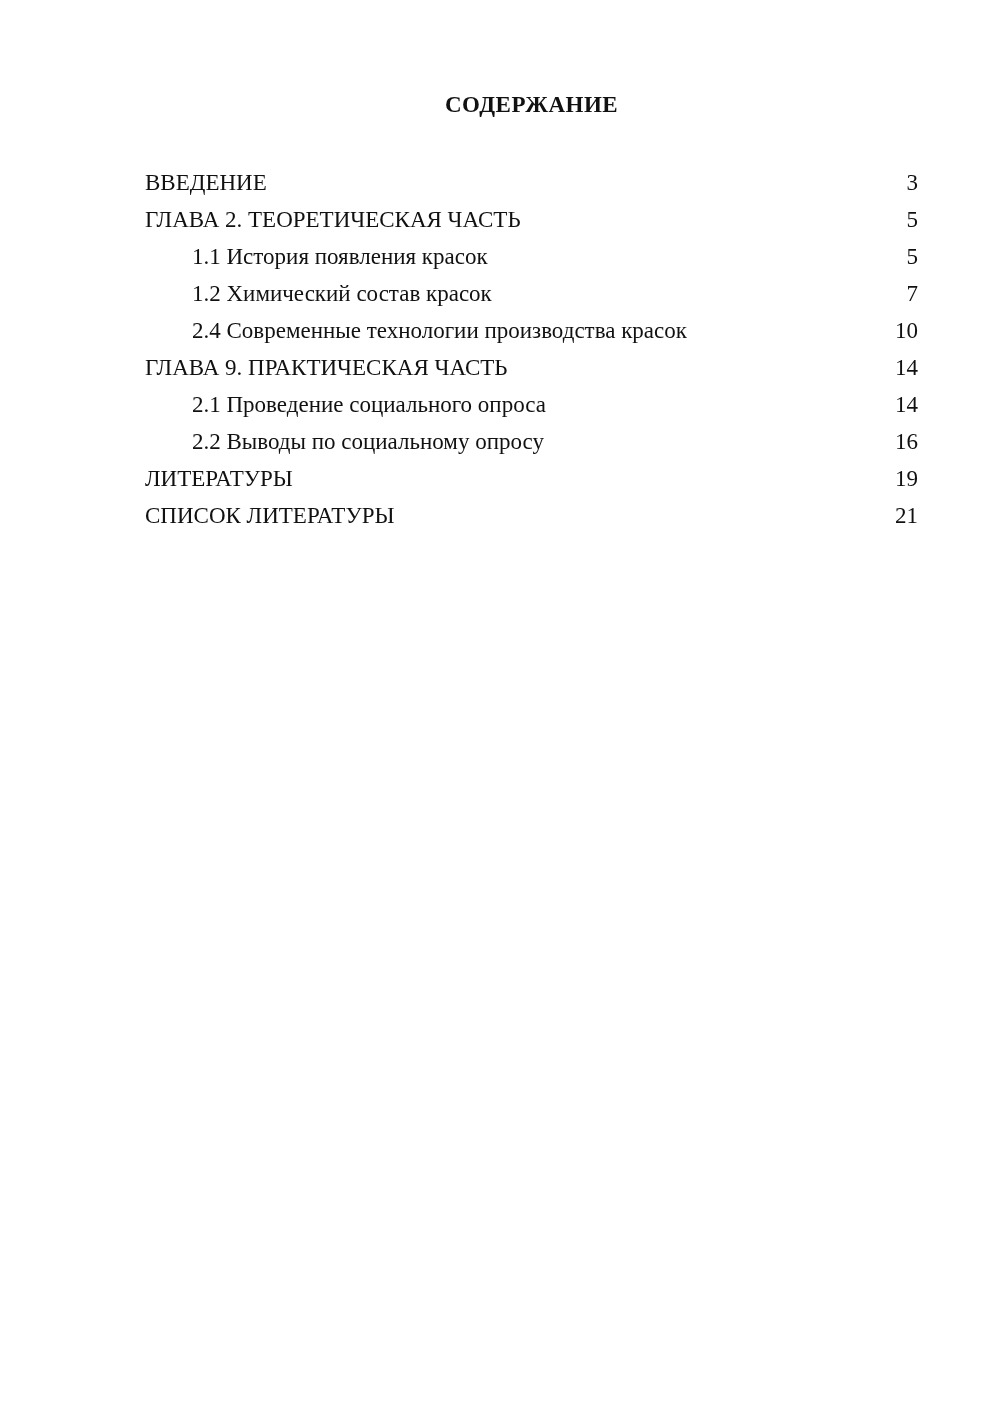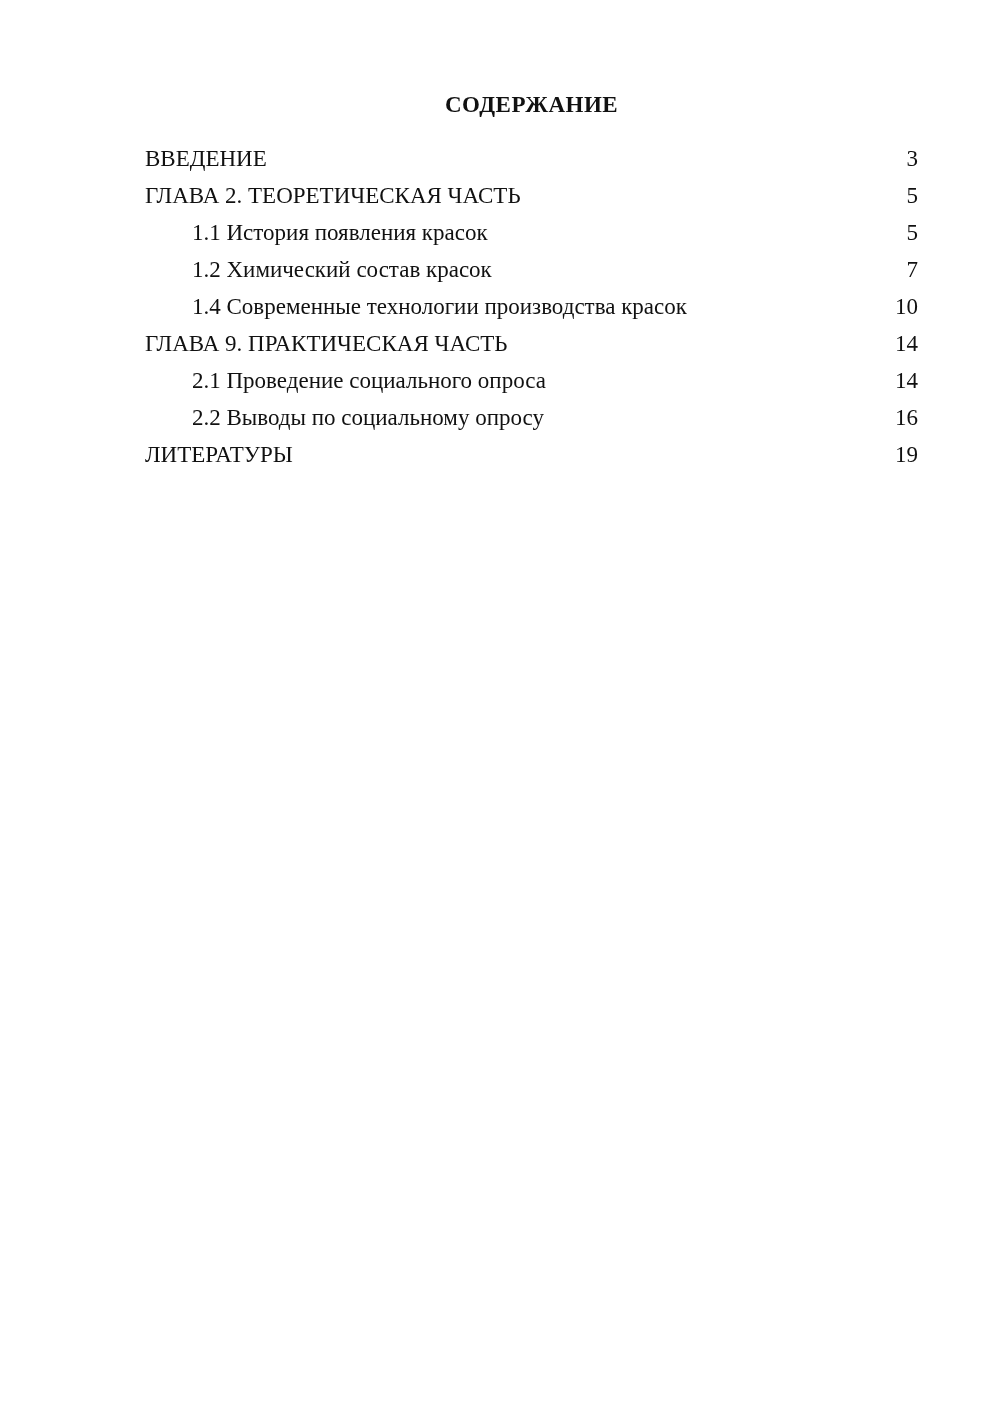--- a/index.html
+++ b/index.html
@@ -23,21 +23,21 @@
     top: 90px;
   }
   .doc-title {
     text-align: center;
     font-weight: bold;
     font-size: 23px;
     line-height: 30px;
     letter-spacing: 0.5px;
   }
   .toc {
-    margin-top: 20px;
+    margin-top: 44px;
   }
   .toc-row {
     display: flex;
     justify-content: space-between;
     align-items: baseline;
     height: 37px;
     line-height: 37px;
     font-size: 23px;
     white-space: nowrap;
   }
@@ -81,36 +81,40 @@
       </div>
       <div class="toc-row level-2">
         <span class="toc-label">1.1 История появления красок</span>
         <span class="toc-page">5</span>
       </div>
       <div class="toc-row level-2">
         <span class="toc-label">1.2 Химический состав красок</span>
         <span class="toc-page">7</span>
       </div>
       <div class="toc-row level-2">
-        <span class="toc-label">1.4 Современные технологии производства красок</span>
+        <span class="toc-label">2.4 Современные технологии производства красок</span>
         <span class="toc-page">10</span>
       </div>
       <div class="toc-row level-1">
         <span class="toc-label">ГЛАВА 9. ПРАКТИЧЕСКАЯ ЧАСТЬ</span>
         <span class="toc-page">14</span>
       </div>
       <div class="toc-row level-2">
         <span class="toc-label">2.1 Проведение социального опроса</span>
         <span class="toc-page">14</span>
       </div>
       <div class="toc-row level-2">
         <span class="toc-label">2.2 Выводы по социальному опросу</span>
         <span class="toc-page">16</span>
       </div>
       <div class="toc-row level-1">
         <span class="toc-label">ЛИТЕРАТУРЫ</span>
         <span class="toc-page">19</span>
       </div>
+      <div class="toc-row level-1">
+        <span class="toc-label">СПИСОК ЛИТЕРАТУРЫ</span>
+        <span class="toc-page">21</span>
+      </div>
     </div>
   </div>
 
   <div class="page-footer">2</div>
 </div>
 
 </body></html>

